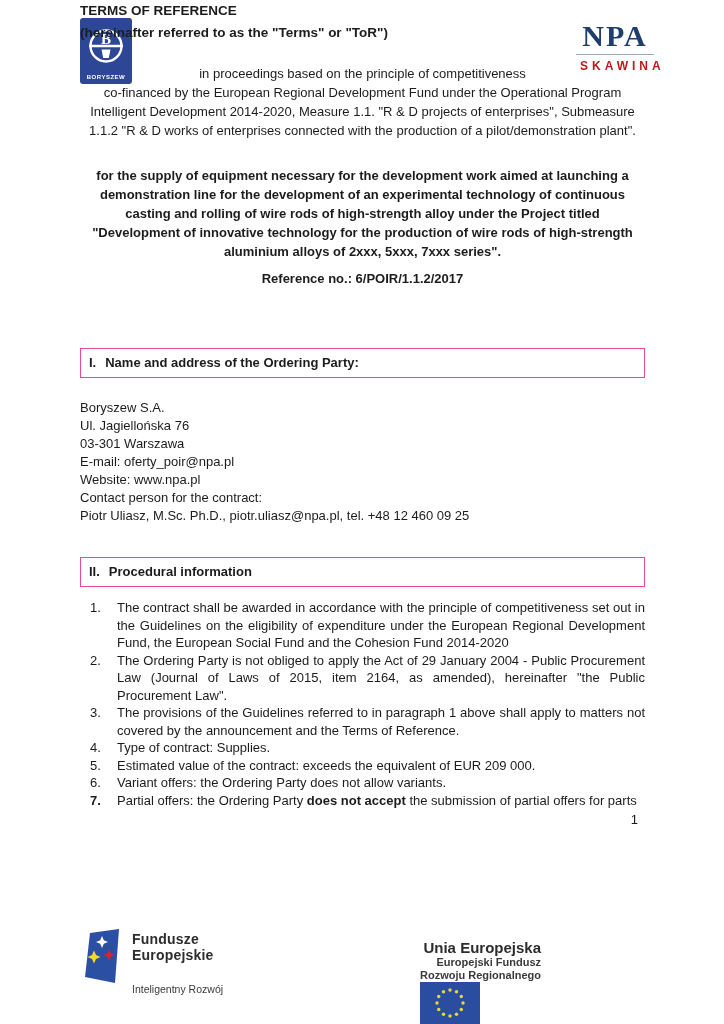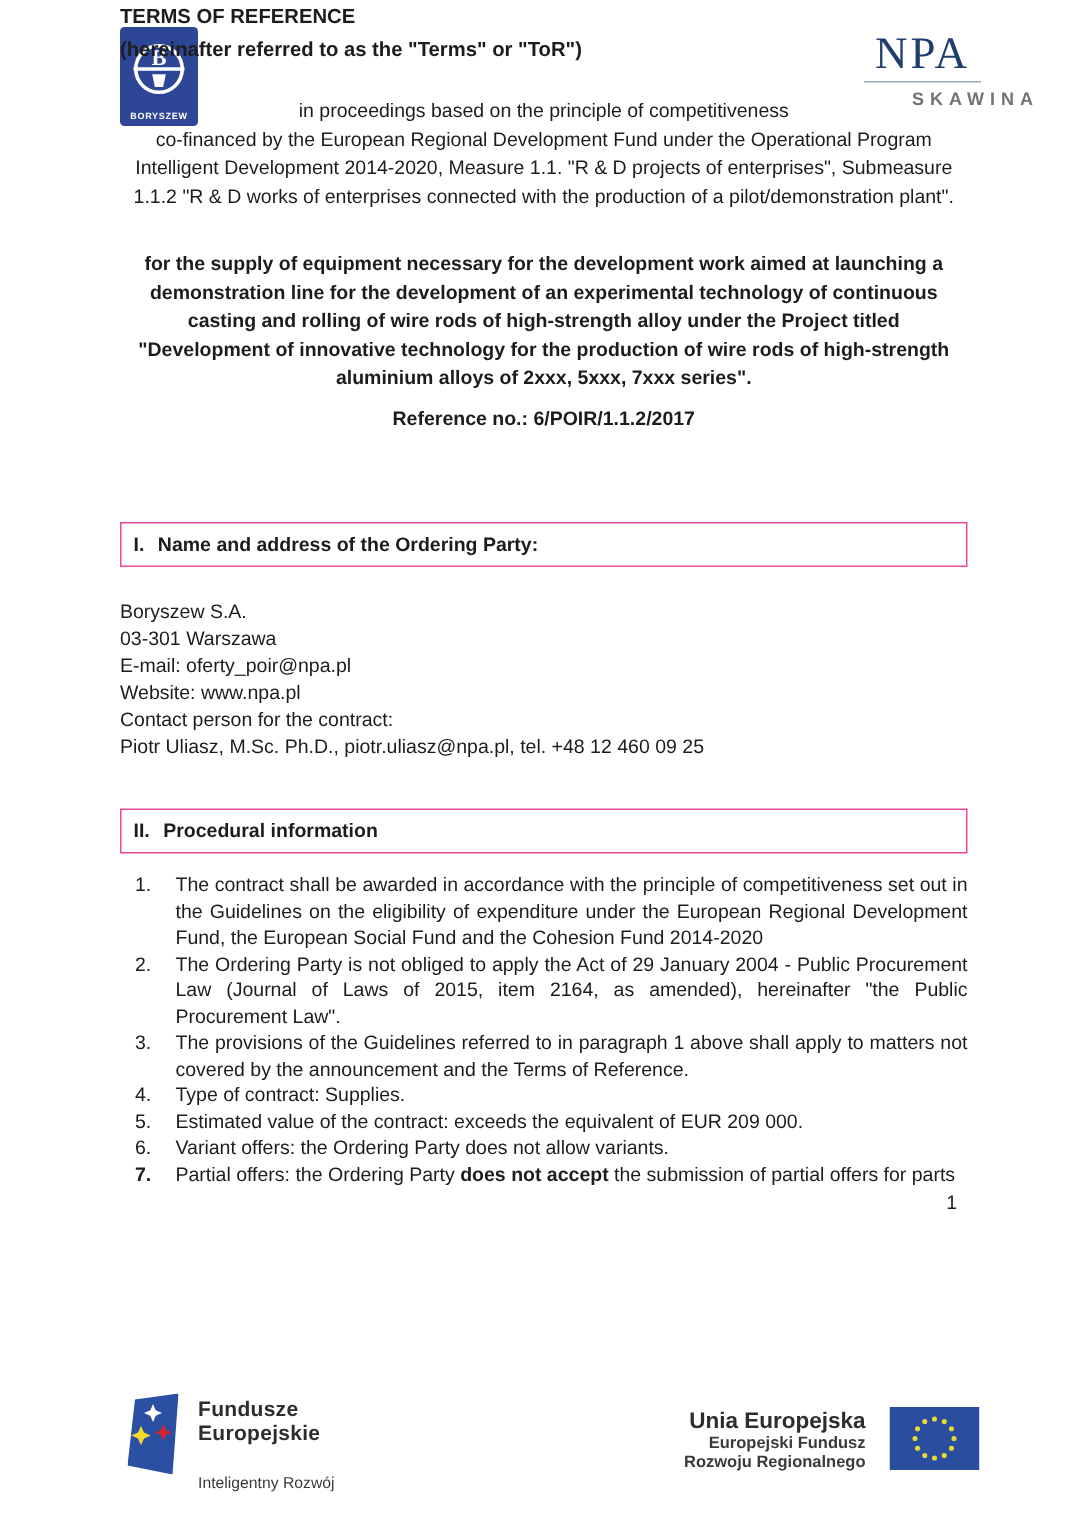--- a/index.html
+++ b/index.html
@@ -5,25 +5,25 @@
   * { margin:0; padding:0; box-sizing:border-box; }
   html,body { background:#ffffff; }
   body { width:724px; height:1024px; position:relative; overflow:hidden;
          font-family:"Liberation Sans", sans-serif; color:#1c1c1c; }
 
   .page { position:relative; width:724px; height:1024px; background:#fff; }
 
   
   .logo-boryszew { position:absolute; left:80px; top:18px; width:52px; height:66px; }
   .logo-npa { position:absolute; left:576px; top:20px; width:78px; text-align:center; }
-  .npa-name { font-family:"Liberation Serif", serif; font-weight:normal; font-size:30px;
+  .npa-name { font-family:"Liberation Serif", serif; font-weight:bold; font-size:30px;
               letter-spacing:2px; color:#1f3e6e; line-height:32px; }
   .npa-rule { height:1px; background:#9aa7b8; margin:2px 0 4px 0; }
   .npa-city { font-size:12px; font-weight:bold; letter-spacing:4px; padding-left:4px;
-              color:#737373;margin-left:28px; }
+              color:#b91c1c; }
 
   
   .content { position:absolute; left:80px; top:0; width:565px; }
 
   .title { font-weight:bold; font-size:13.5px;
            line-height:22px; }
   .para-intro { margin-top:20px; text-align:center; font-size:13px; line-height:19px;
                 white-space:pre-line; }
   .para-subject { margin-top:26px; text-align:center; font-weight:bold; font-size:13px;
                   line-height:19px; }
@@ -47,21 +47,21 @@
 
   .page-num { margin-top:3px; text-align:right; padding-right:7px; font-size:13px; }
 
   
   .footer-left { position:absolute; left:85px; top:929px; display:flex; align-items:flex-start; }
   .fe-text { margin-left:13px; padding-top:3px; color:#2d2d2d; }
   .fe-title { font-weight:bold; font-size:14px; line-height:15.5px; letter-spacing:0.2px; }
   .fe-sub { font-size:10.5px; margin-top:20px; color:#3a3a3a; }
 
   .footer-right { position:absolute; left:420px; top:938px; width:233px; display:flex;
-                  justify-content:flex-end; align-items:flex-start; }
+                  justify-content:flex-end; align-items:flex-start;flex-direction:column; }
   .eu-text { text-align:right; margin-right:16px; padding-top:1px; color:#2d2d2d; }
   .eu-title { font-weight:bold; font-size:15px; line-height:17px; }
   .eu-sub { font-size:11px; font-weight:600; line-height:13px; color:#3a3a3a; }
 </style>
 </head>
 <body>
 
 <div class="page">
 
   <div class="logo-boryszew">
@@ -94,20 +94,21 @@
     <div class="para-subject">for the supply of equipment necessary for the development work aimed at launching a demonstration line for the development of an experimental technology of continuous casting and rolling of wire rods of high-strength alloy under the Project titled "Development of innovative technology for the production of wire rods of high-strength aluminium alloys of 2xxx, 5xxx, 7xxx series".</div>
 
     <div class="reference">Reference no.: 6/POIR/1.1.2/2017</div>
 
     <div class="section-box box-1">
       <span class="sec-num">I.</span><span>Name and address of the Ordering Party:</span>
     </div>
 
     <div class="address">
       <div>Boryszew S.A.</div>
+      <div>Ul. Jagiellońska 76</div>
       <div>03-301 Warszawa</div>
       <div>E-mail: oferty_poir@npa.pl</div>
       <div>Website: www.npa.pl</div>
       <div>Contact person for the contract:</div>
       <div>Piotr Uliasz, M.Sc. Ph.D., piotr.uliasz@npa.pl, tel. +48 12 460 09 25</div>
     </div>
 
     <div class="section-box box-2">
       <span class="sec-num">II.</span><span>Procedural information</span>
     </div>

